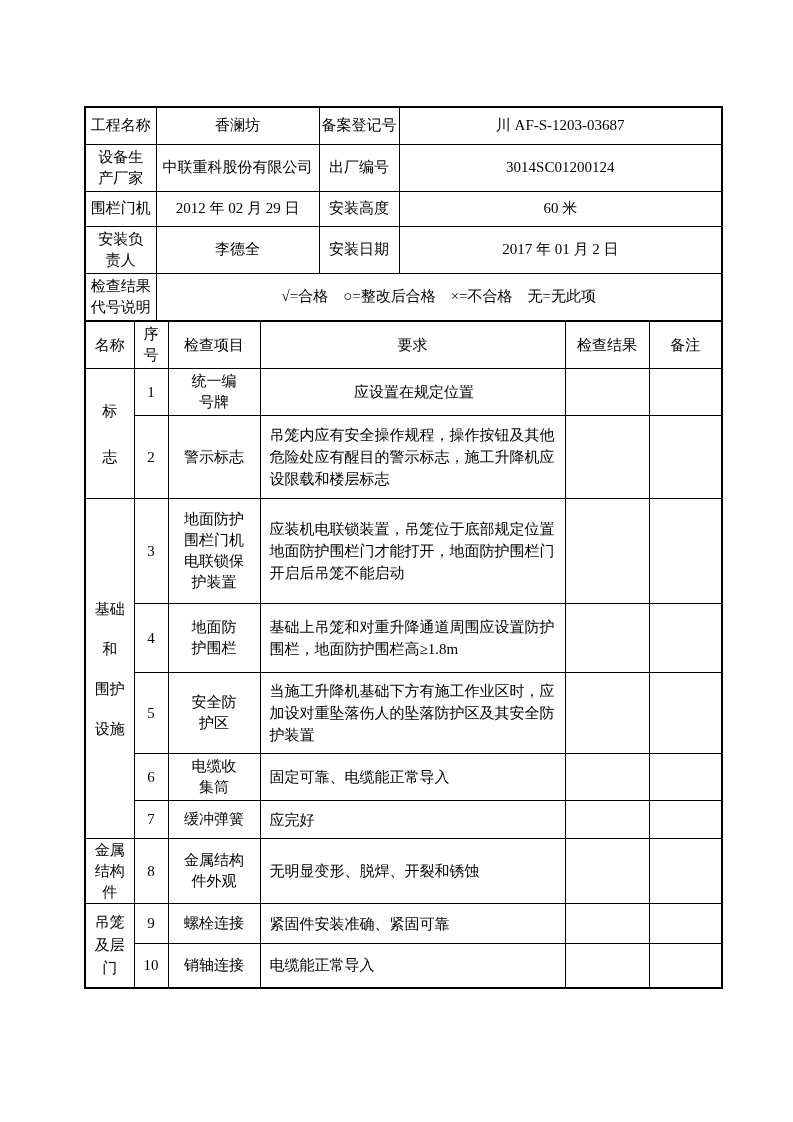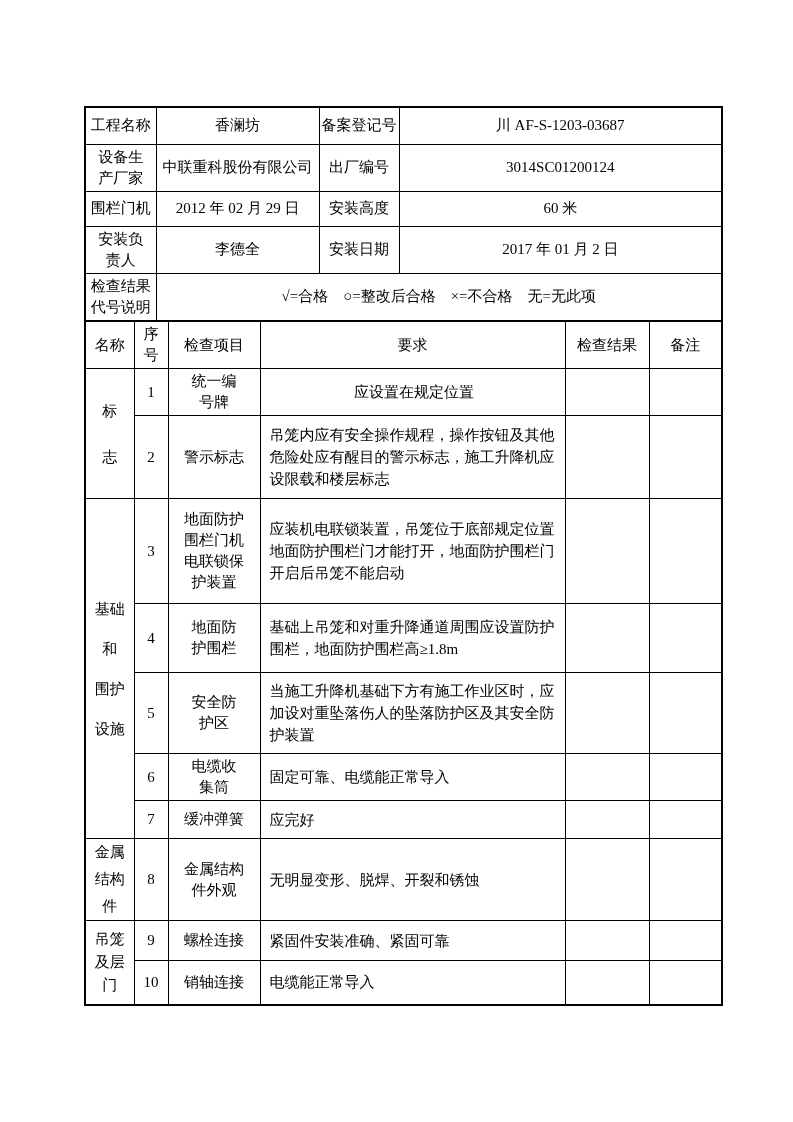--- a/index.html
+++ b/index.html
@@ -48,21 +48,21 @@
   td.req {
     text-align: left;
     padding: 3px 6px 3px 9px;
     line-height: 22px;
     margin-top: 21px;
   }
   td.req.center { text-align: center; }
   td.grp { padding: 0 1px; }
   .lh46 { line-height: 46px; }
   .lh40 { line-height: 40px; margin-top: 16px; }
-  .lh21 { line-height: 27px; font-family: Liberation Serif, serif; }
+  .lh21 { line-height: 21px; font-family: Liberation Serif, serif; }
   .lh23 { line-height: 23px; }
 </style>
 </head>
 <body>
 
 <div class="page">
 
 
   <div class="twrap">
 

